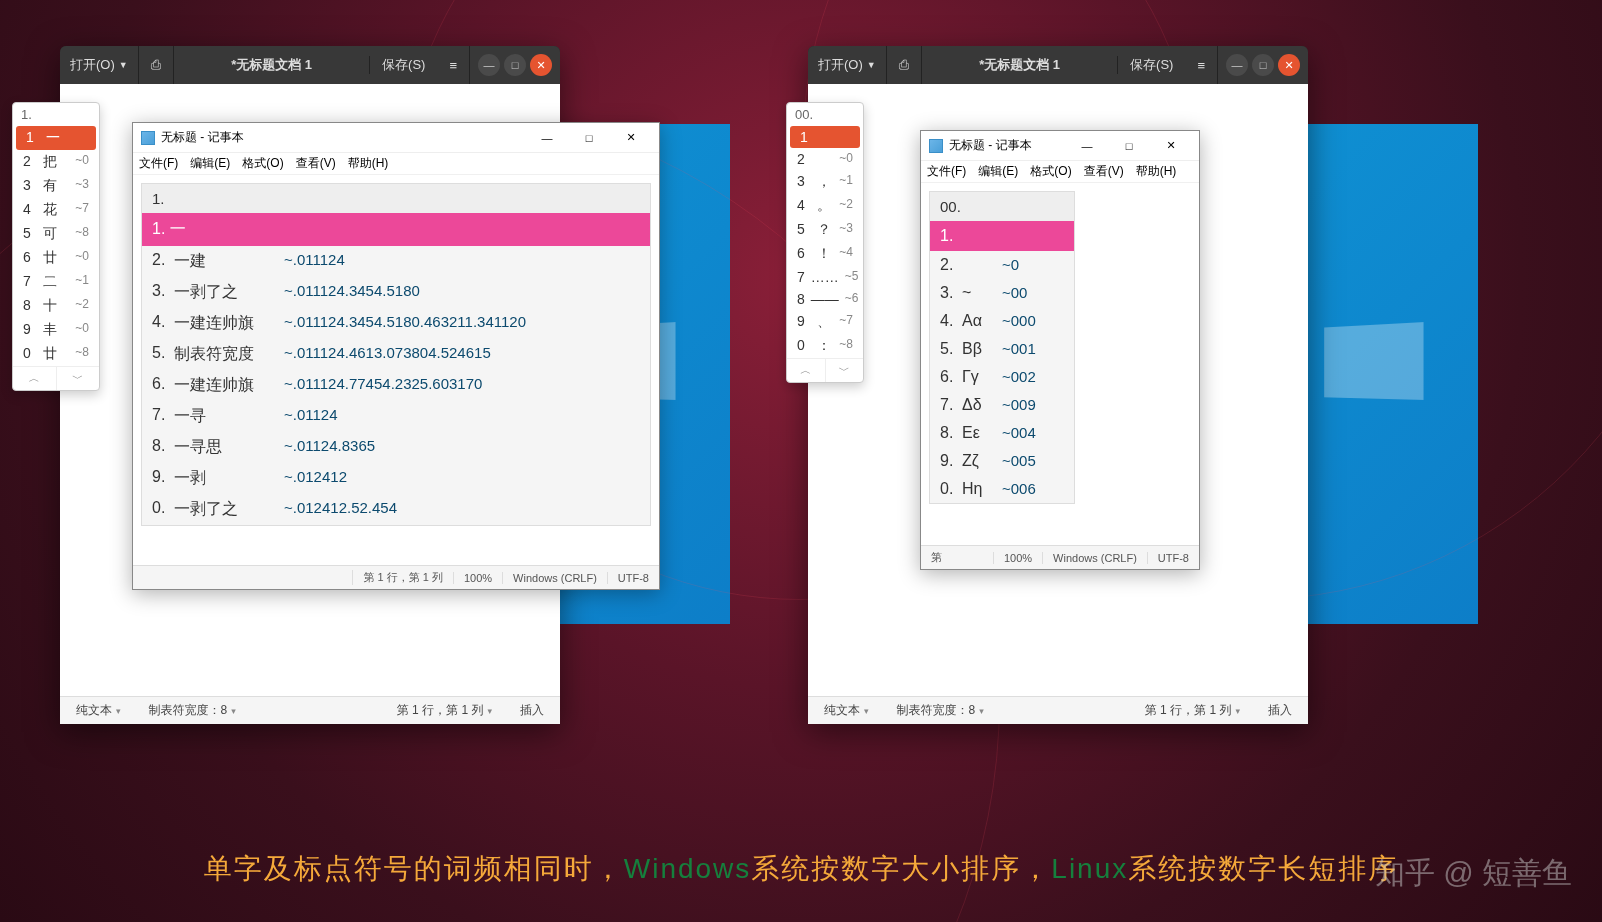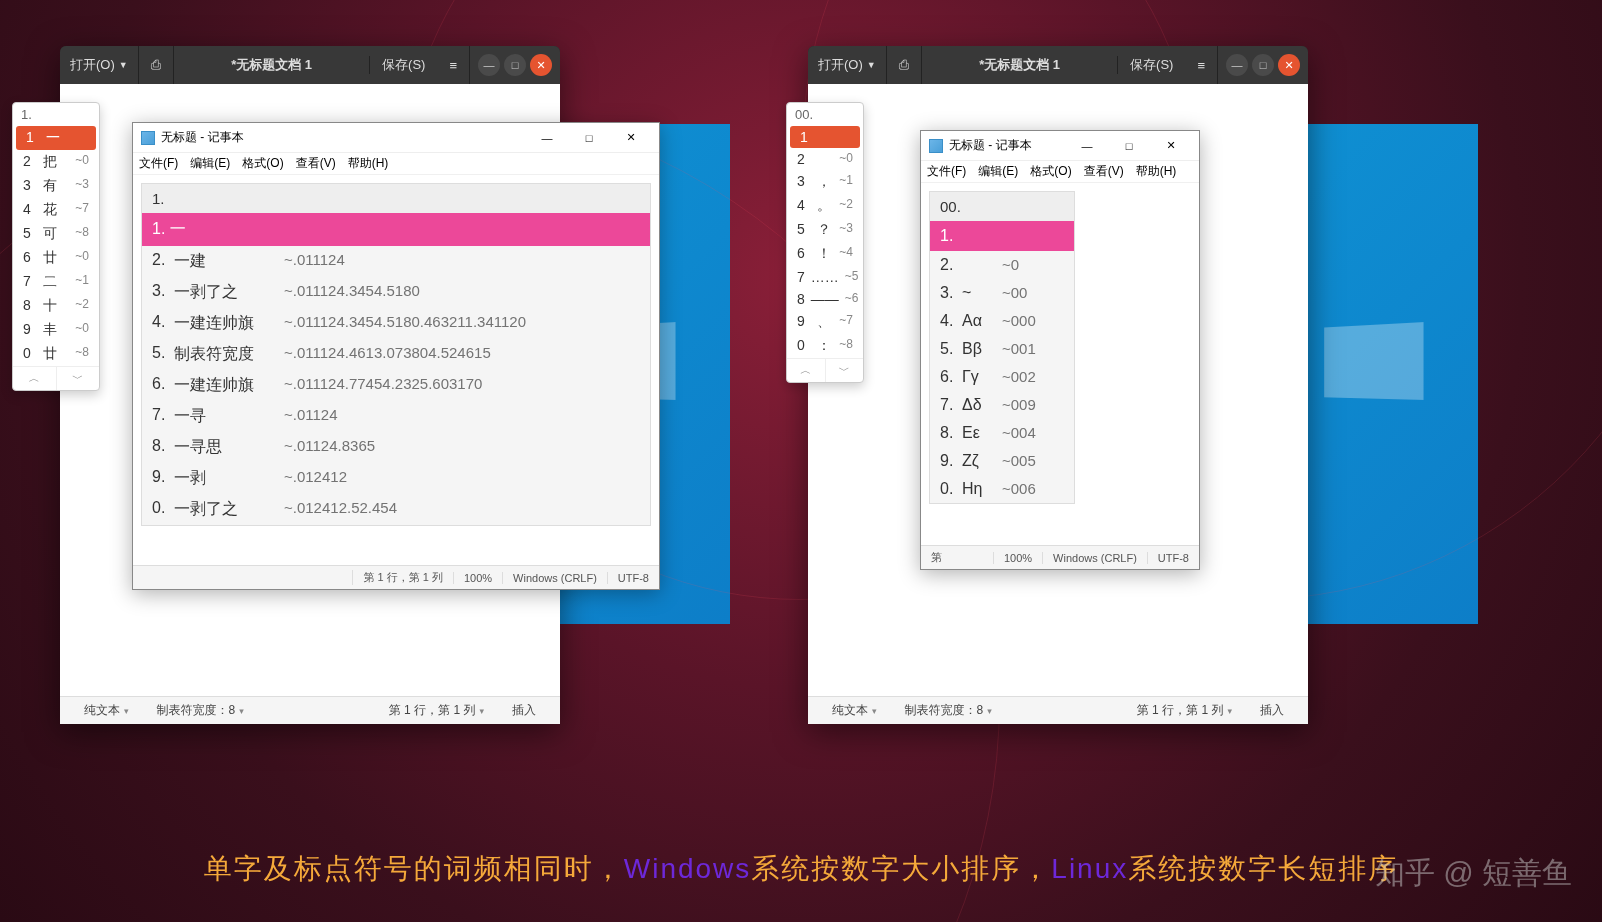--- a/index.html
+++ b/index.html
@@ -16,21 +16,21 @@
 .tb-btn{padding:0 10px;height:100%;display:flex;align-items:center;border-right:1px solid #222;cursor:default}
 .tb-btn.icon{padding:0 12px}
 .tb-title{flex:1;text-align:center;font-weight:bold}
 .tb-save{padding:0 12px;border-left:1px solid #222}
 .winctl{display:flex;align-items:center;gap:4px;padding:0 8px}
 .wc{width:22px;height:22px;border-radius:11px;display:flex;align-items:center;justify-content:center;font-size:11px}
 .wc.min,.wc.max{background:#4a4a4a;color:#ccc}
 .wc.close{background:#e55430;color:#fff}
 .gedit-body{background:#fff;height:640px;position:relative}
 
-.statusbar{position:absolute;bottom:0;left:0;right:0;height:28px;background:#f5f5f5;border-top:1px solid #ddd;display:flex;align-items:center;font-size:12px;color:#444;padding:0 24px;gap:28px}
+.statusbar{position:absolute;bottom:0;left:0;right:0;height:28px;background:#f5f5f5;border-top:1px solid #ddd;display:flex;align-items:center;font-size:12px;color:#444;padding:0 16px;gap:28px}
 .statusbar .grow{flex:1}
 .dd{display:inline-flex;align-items:center;gap:4px}
 .dd::after{content:"▾";font-size:9px;color:#888}
 
 .ime-panel{position:absolute;background:#fff;border:1px solid #ccc;border-radius:4px;box-shadow:0 4px 12px rgba(0,0,0,0.2);font-size:14px;color:#333}
 .ime-panel.l1{left:12px;top:102px;width:88px}
 .ime-panel.r1{left:786px;top:102px;width:78px}
 .ime-head{padding:4px 8px;color:#666;font-size:13px}
 .ime-row{padding:3px 10px;display:flex;gap:6px}
 .ime-row.sel{background:#e55430;color:#fff;border-radius:3px;margin:0 3px}
@@ -52,37 +52,37 @@
 .np-status{position:absolute;bottom:0;left:0;right:0;height:24px;border-top:1px solid #ddd;display:flex;align-items:center;font-size:11px;color:#555;background:#f5f5f5}
 .np-status div{padding:0 10px;border-left:1px solid #ddd}
 .np-status div:first-child{border:none;flex:1}
 
 .cand{background:#f5f5f5;border:1px solid #ddd;margin:4px;font-size:16px;color:#333}
 .cand-head{padding:6px 10px;background:#eee;font-size:15px}
 .cand-sel{background:#ec4899;color:#fff;padding:6px 10px}
 .cand-row{padding:5px 10px;display:flex}
 .cand-row .n{width:22px}
 .cand-row .w{min-width:110px}
-.cand-row .c{color:#737373;font-size:15px}
+.cand-row .c{color:#0c4a6e;font-size:15px}
 
 .notepad.right .cand{width:146px;float:left}
 .notepad.right .cand-row .w{min-width:40px}
 .side-labels{position:absolute;left:158px;top:60px;font-size:22px;color:#c19850;line-height:38px}
 
 .wallpaper{position:absolute;background:linear-gradient(135deg,#1099d8 0%,#0d7ec8 100%);z-index:-1}
 .win-logo{position:absolute;right:20px;top:50%;transform:translateY(-50%);width:140px;height:100px;opacity:0.3}
 .win-logo::before{content:"";position:absolute;width:100%;height:100%;background:
  linear-gradient(#fff,#fff) 0 0/46% 46% no-repeat,
  linear-gradient(#fff,#fff) 54% 0/46% 46% no-repeat,
  linear-gradient(#fff,#fff) 0 54%/46% 46% no-repeat,
  linear-gradient(#fff,#fff) 54% 54%/46% 46% no-repeat;
  transform:perspective(200px) rotateY(-12deg)}
 
 .caption{position:absolute;left:0;right:0;bottom:34px;text-align:center;font-size:28px;color:#f5a93a;font-weight:500;letter-spacing:2px}
-.caption .w{color:#6d28d9}
+.caption .w{color:#15803d}
 .watermark{position:absolute;right:30px;bottom:28px;font-size:30px;color:rgba(200,200,200,0.5);font-weight:300}
 </style>
 </head>
 <body>
 
 <div class="arc a1"></div>
 <div class="arc a2"></div>
 <div class="arc a3"></div>
 
 <div class="gedit left">

